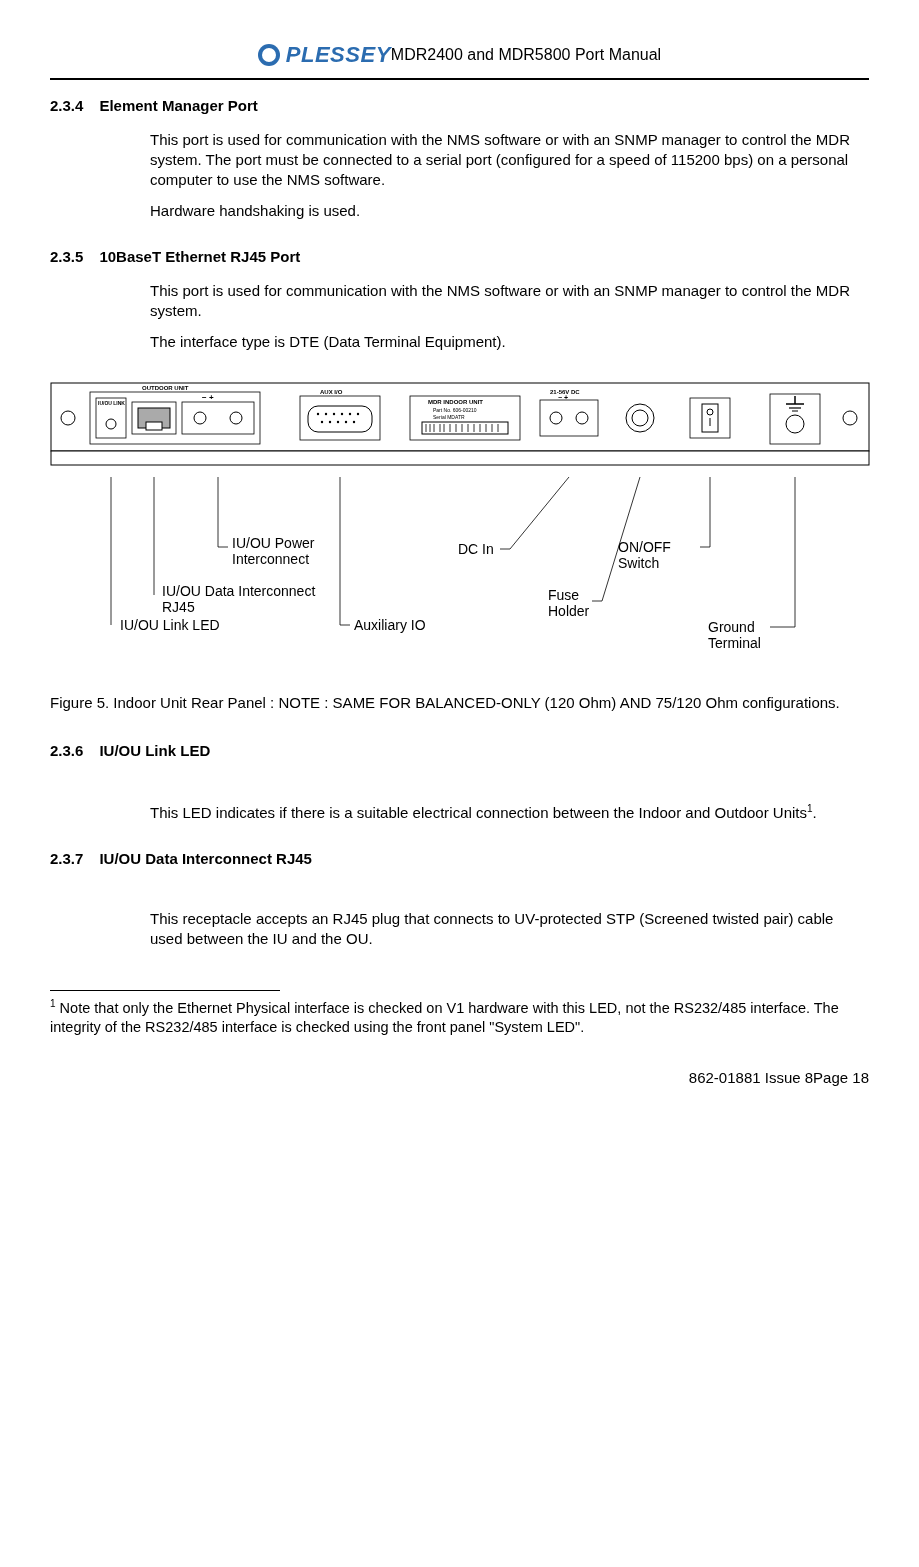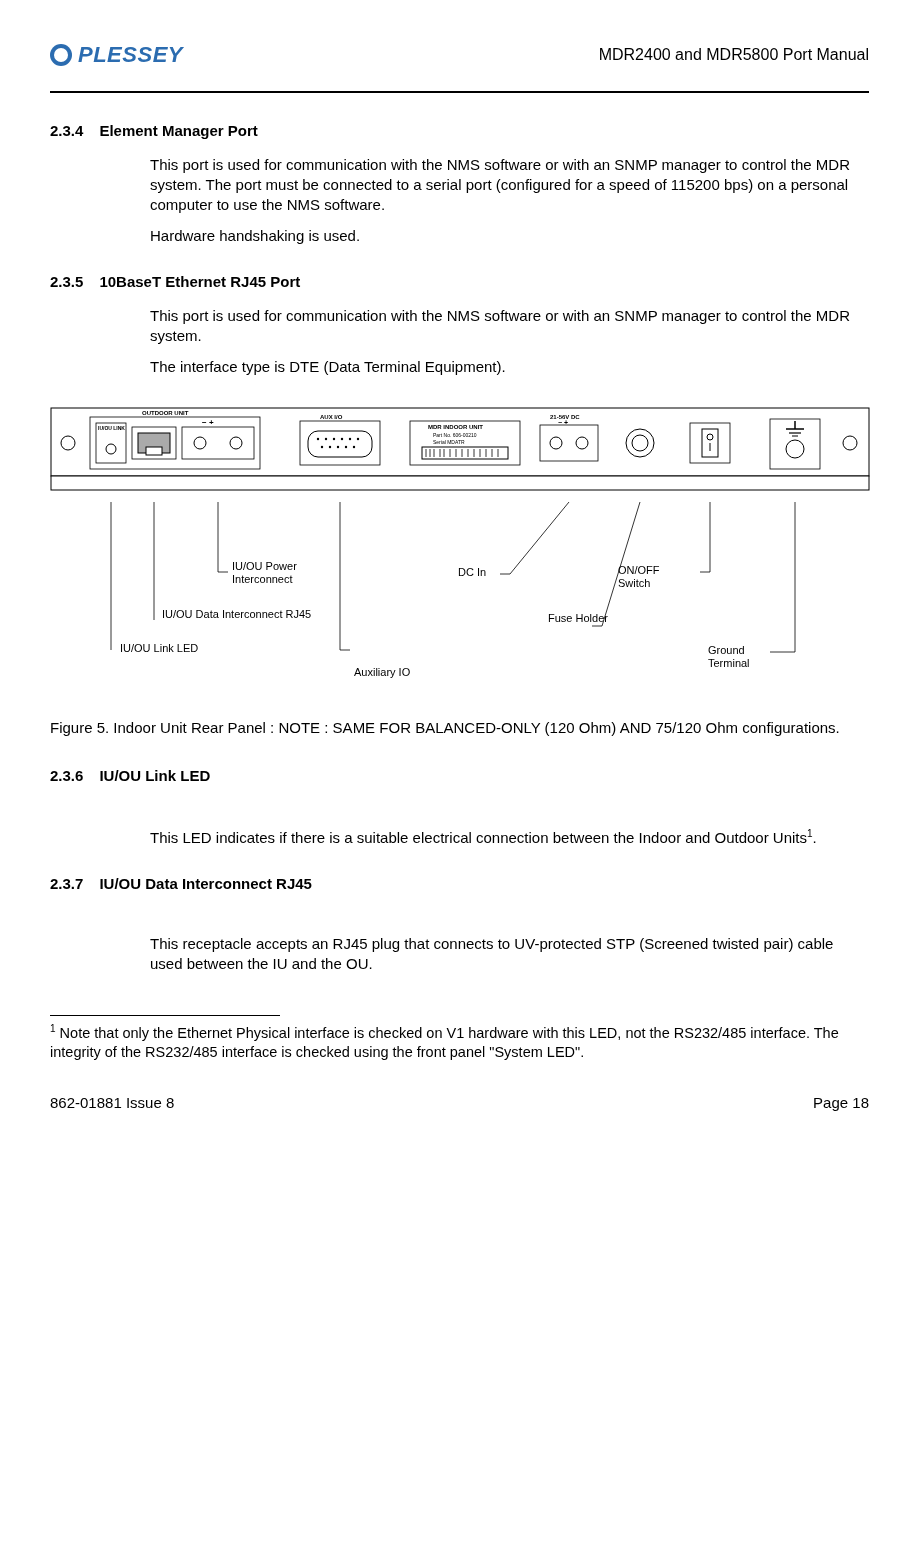--- a/index.html
+++ b/index.html
@@ -5,25 +5,25 @@
   body {
     font-family: Arial, Helvetica, sans-serif;
     margin: 0;
     padding: 40px 50px 30px 50px;
     font-size: 15px;
     color: #000;
     line-height: 1.35;
   }
   .header {
     display: flex;
-    justify-content: space-between;
+    justify-content: center;
     align-items: center;
     border-bottom: 2px solid #000;
-    padding-bottom: 21px;
-    margin-bottom: 28px;
+    padding-bottom: 8px;
+    margin-bottom: 16px;
   }
   .logo {
     display: flex;
     align-items: center;
     gap: 6px;
   }
   .logo-circle {
     width: 22px;
     height: 22px;
     border-radius: 50%;
@@ -68,36 +68,36 @@
   }
   .diagram-wrap {
     margin: 30px 0 10px 0;
   }
   .diagram-labels {
     position: relative;
     height: 190px;
   }
   .label {
     position: absolute;
-    font-size: 11px;
+    font-size: 14px;
     white-space: nowrap;
   }
   .footnote-rule {
     border: none;
     border-top: 1px solid #000;
     width: 230px;
     margin: 40px 0 6px 0;
   }
   .footnote {
     font-size: 14.5px;
     margin-bottom: 30px;
   }
   .footer {
     display: flex;
-    justify-content: space-between;
+    justify-content: flex-end;
     font-size: 15px;
   }
   sup { font-size: 10px; }
   svg .panel-rect { fill:#fff; stroke:#000; stroke-width:1; }
   svg .panel-inner { fill:#fff; stroke:#000; stroke-width:0.8; }
   svg text { font-family: Arial, sans-serif; }
 </style>
 </head>
 <body>
 
@@ -238,21 +238,21 @@
       </g>
     </svg>
 
     <div class="label" style="left:182px; top:58px;">
       <div style="white-space:normal; width:120px; line-height:1.15;">IU/OU Power Interconnect</div>
     </div>
     <div class="label" style="left:112px; top:106px;">
       <div style="white-space:normal; width:160px; line-height:1.15;">IU/OU Data Interconnect RJ45</div>
     </div>
     <div class="label" style="left:70px; top:139px;">IU/OU Link LED</div>
-    <div class="label" style="left:304px; top:139px;margin-top:24px;">Auxiliary IO</div>
+    <div class="label" style="left:304px; top:139px;">Auxiliary IO</div>
     <div class="label" style="left:408px; top:63px;">DC In</div>
     <div class="label" style="left:498px; top:110px;">
       <div style="white-space:normal; width:60px; line-height:1.15;">Fuse Holder</div>
     </div>
     <div class="label" style="left:568px; top:62px;">
       <div style="white-space:normal; width:70px; line-height:1.15;">ON/OFF Switch</div>
     </div>
     <div class="label" style="left:658px; top:142px;">
       <div style="white-space:normal; width:70px; line-height:1.15;">Ground Terminal</div>
     </div>

